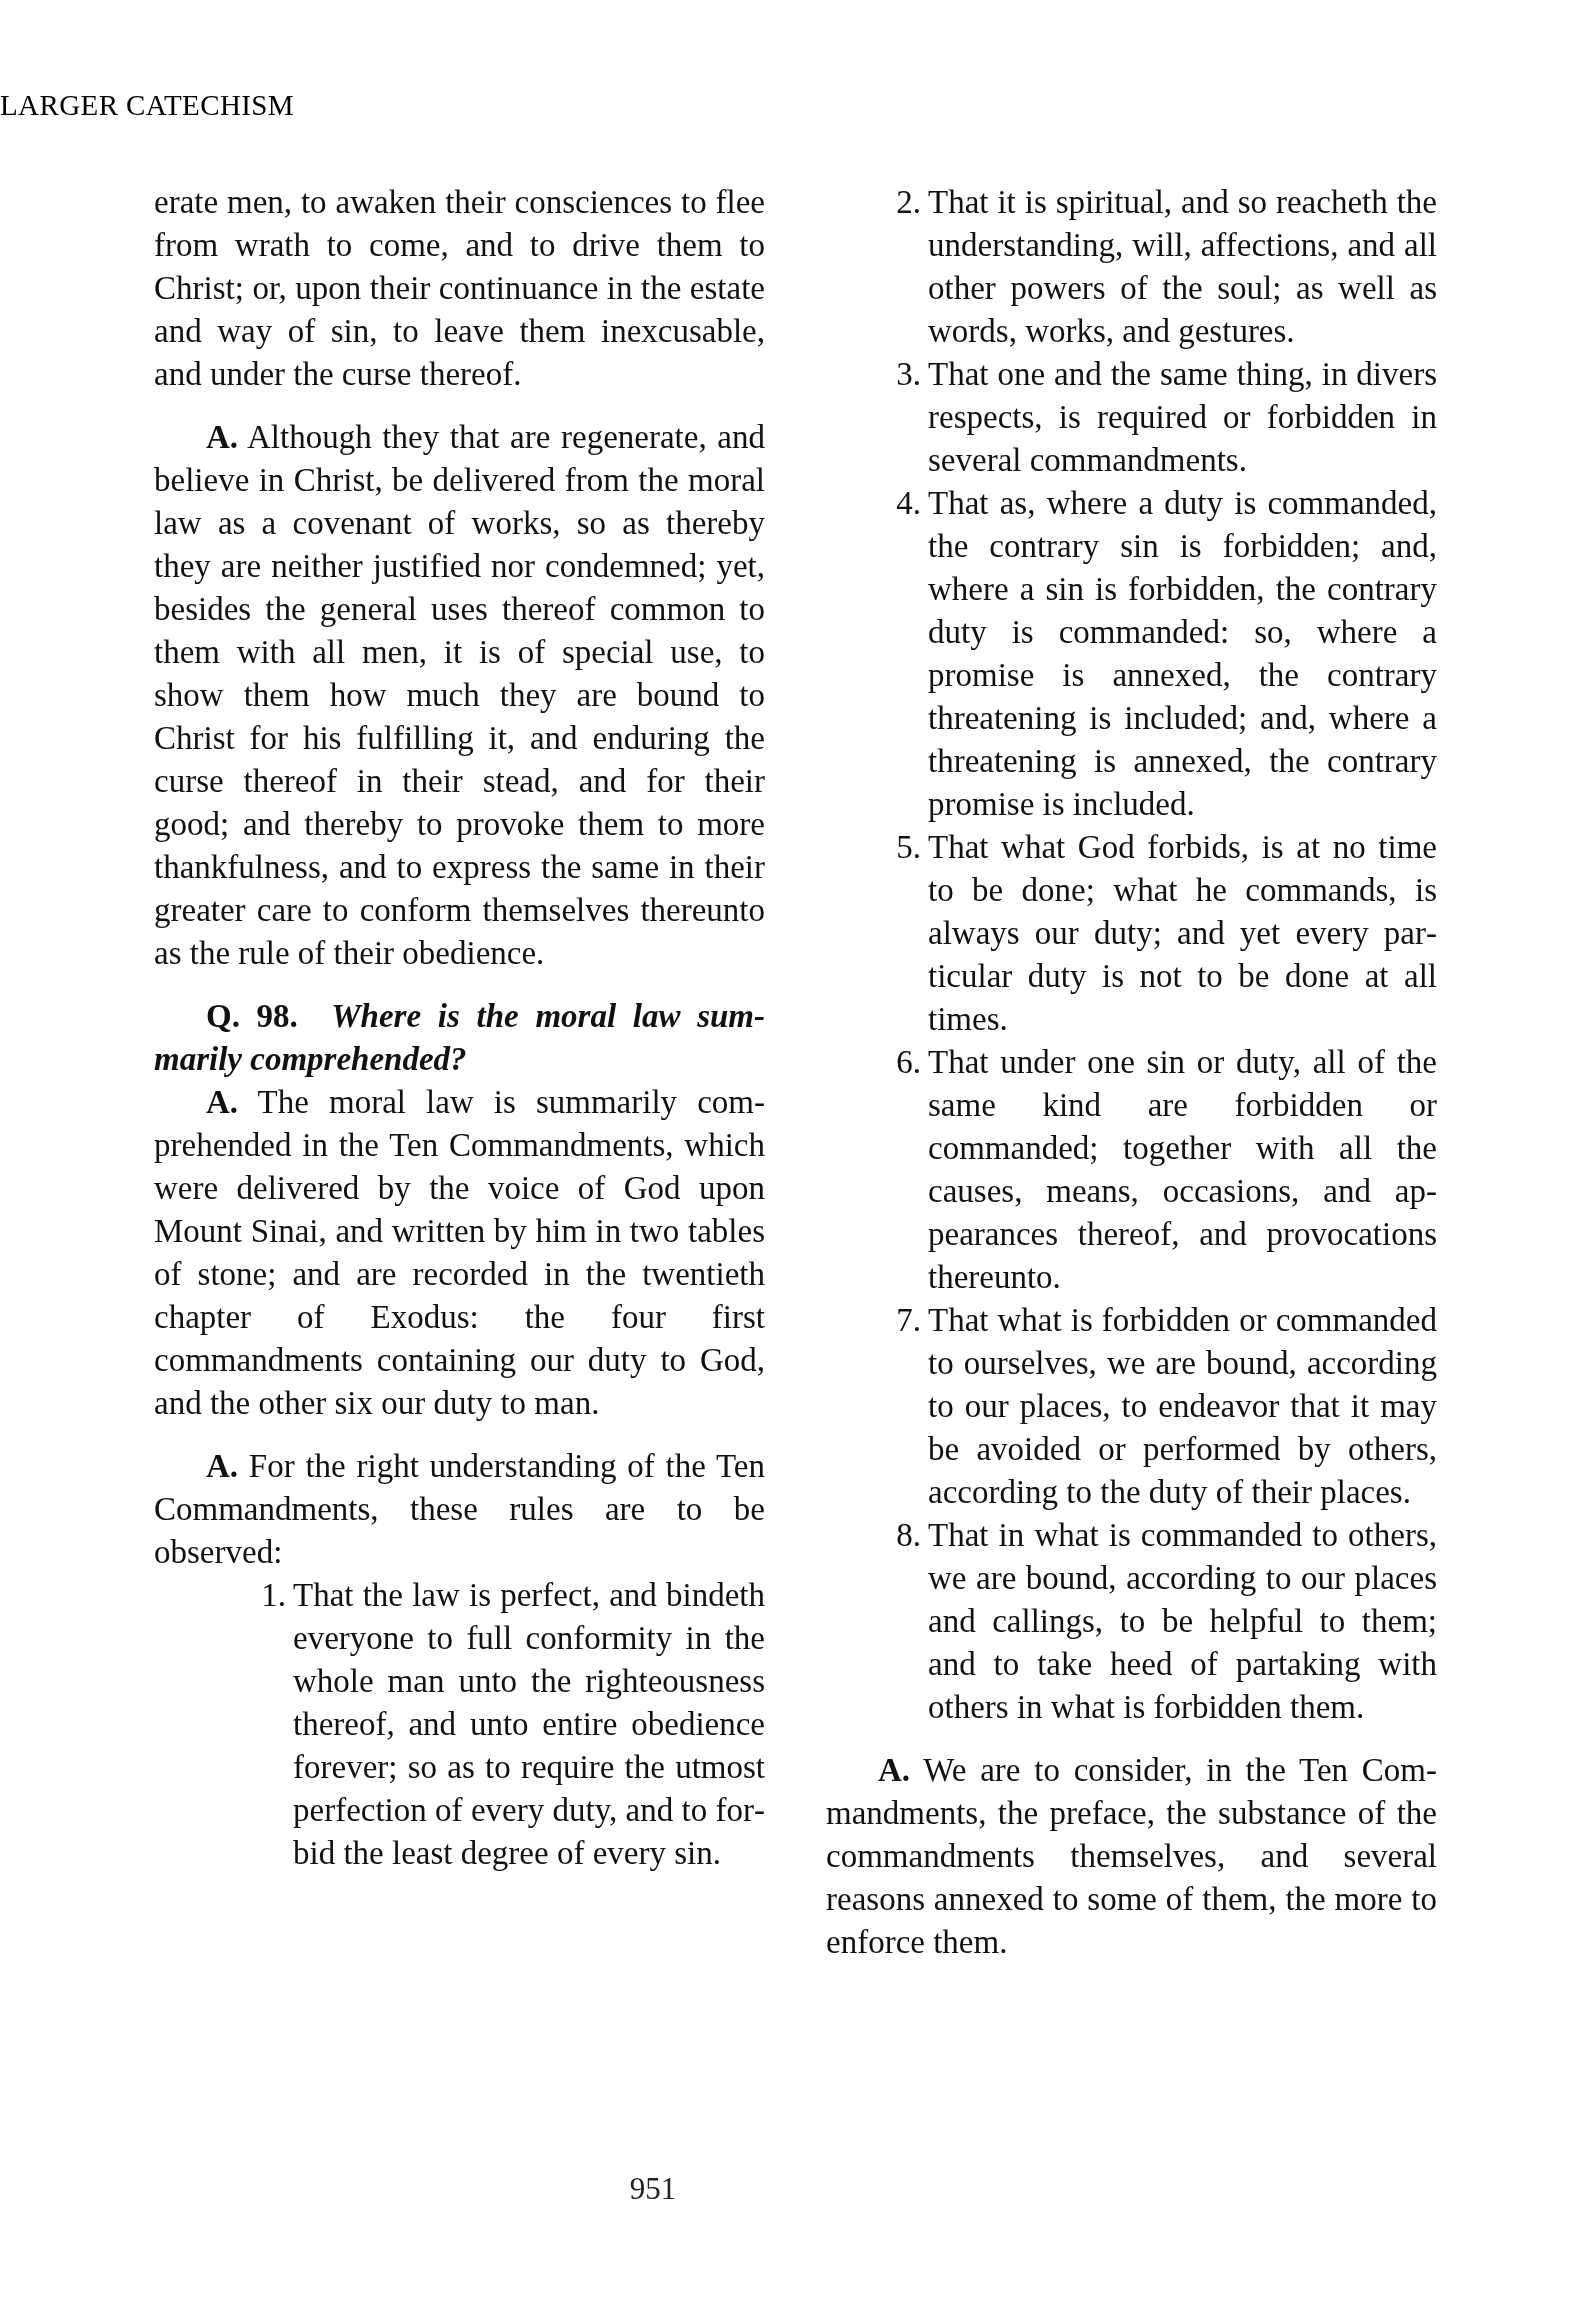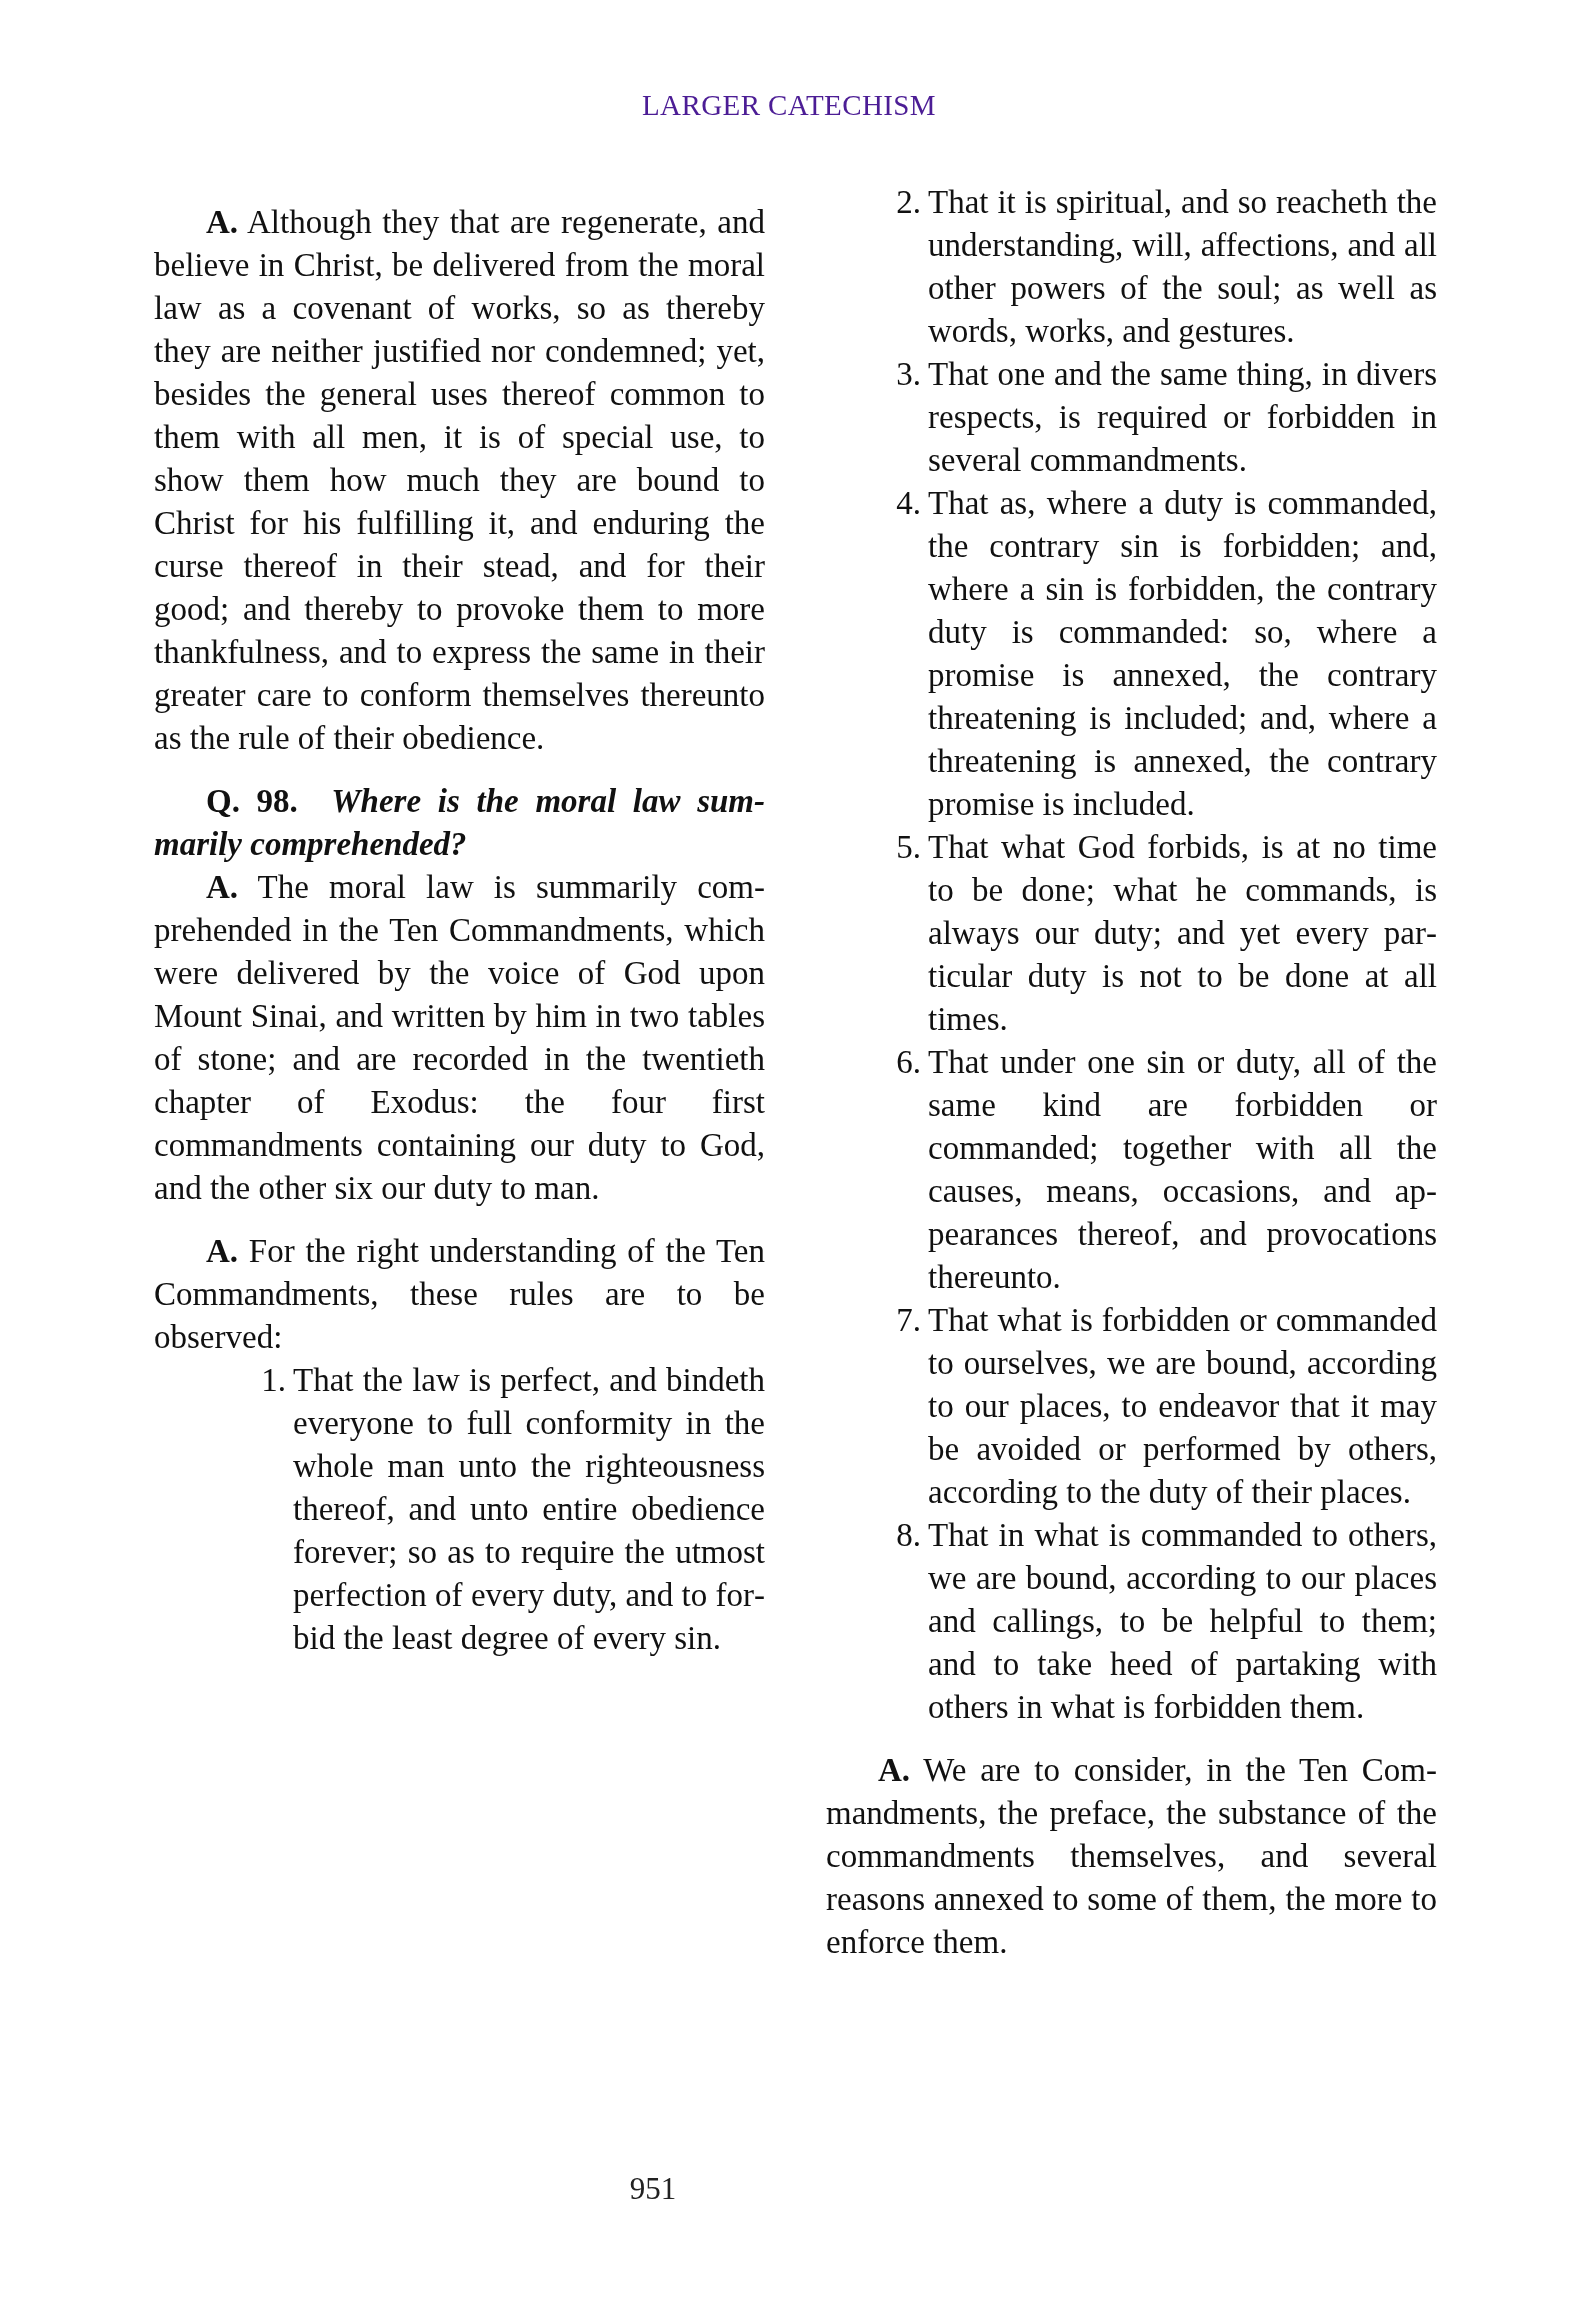--- a/index.html
+++ b/index.html
@@ -3,21 +3,21 @@
 <meta charset="utf-8">
 <style>
   html, body { margin: 0; padding: 0; background: #ffffff; }
   body {
     width: 1578px; height: 2319px; position: relative; overflow: hidden;
     font-family: "Liberation Serif", "DejaVu Serif", serif;
     color: #111111;
   }
   .running-head {
     position: absolute; top: 89px; left: 0; width: 1578px;
-    text-align: center; font-size: 29px; letter-spacing: 0.4px; color: #4c1d95;
+    font-size: 29px; letter-spacing: 0.4px; color: #000000;
   }
   .column {
     position: absolute; top: 181px; width: 611px;
     font-size: 33px; line-height: 43px; text-align: justify;
     hyphens: manual;
   }
   .col-left { left: 154px; }
   .col-right { left: 826px; }
   p { margin: 0; }
   .indent { text-indent: 52px; }
@@ -38,20 +38,21 @@
     text-align: center; font-size: 31px; color: #222;
   }
   .gap-after-list { margin-top: 20px; }
 </style>
 </head>
 <body>
 
 <div class="running-head">LARGER CATECHISM</div>
 
 <div class="column col-left">
+  <p>erate men, to awaken their consciences to flee from wrath to come, and to drive them to Christ; or, upon their continuance in the estate and way of sin, to leave them inex­cusable, and under the curse thereof.</p>
 
   <div class="q-block">
     <p class="indent">
       <span class="alabel">A.</span>
       <span>Although they that are regenerate, and believe in Christ, be delivered from the moral law as a covenant of works, so as thereby they are neither justified nor condemned; yet, besides the general uses thereof common to them with all men, it is of special use, to show them how much they are bound to Christ for his fulfilling it, and enduring the curse thereof in their stead, and for their good; and thereby to provoke them to more thankfulness, and to express the same in their greater care to conform themselves thereunto as the rule of their obedience.</span>
     </p>
   </div>
 
   <div class="q-block">
     <p class="indent">

